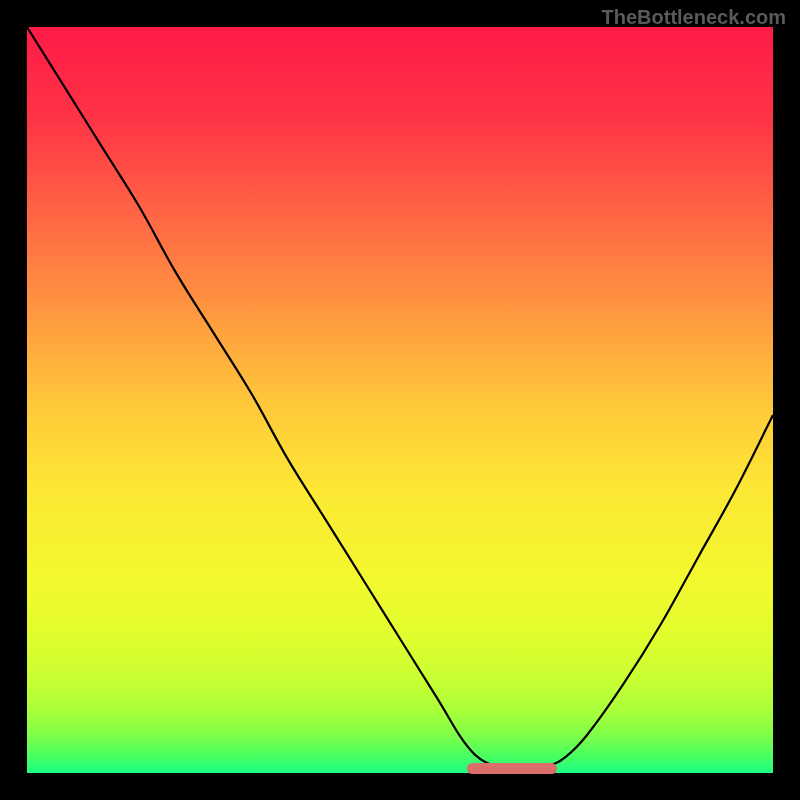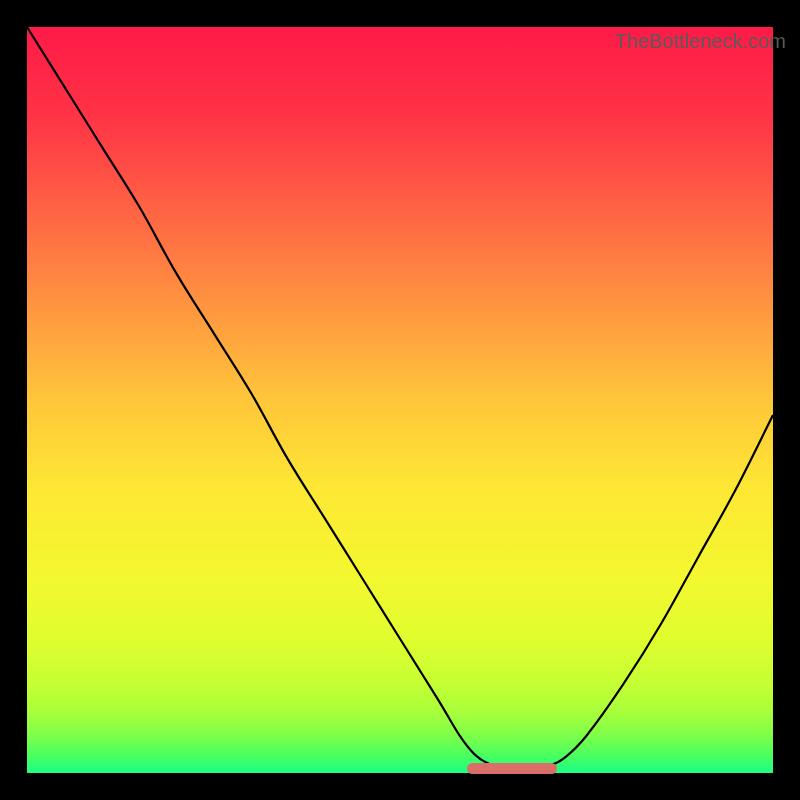--- a/index.html
+++ b/index.html
@@ -9,23 +9,22 @@
   background: #000;
   position: relative;
   font-family: Arial, sans-serif;
 }
 .watermark {
   position: absolute;
   top: 6px;
   right: 14px;
   color: #5a5a5a;
   font-size: 20px;
-  font-weight: 400;
+  font-weight: 700;
   z-index: 10;
-  margin-top: 24px;
 }
 .plot-area {
   position: absolute;
   left: 27px;
   top: 27px;
   width: 746px;
   height: 746px;
 }
 .gradient-bg {
   position: absolute;

